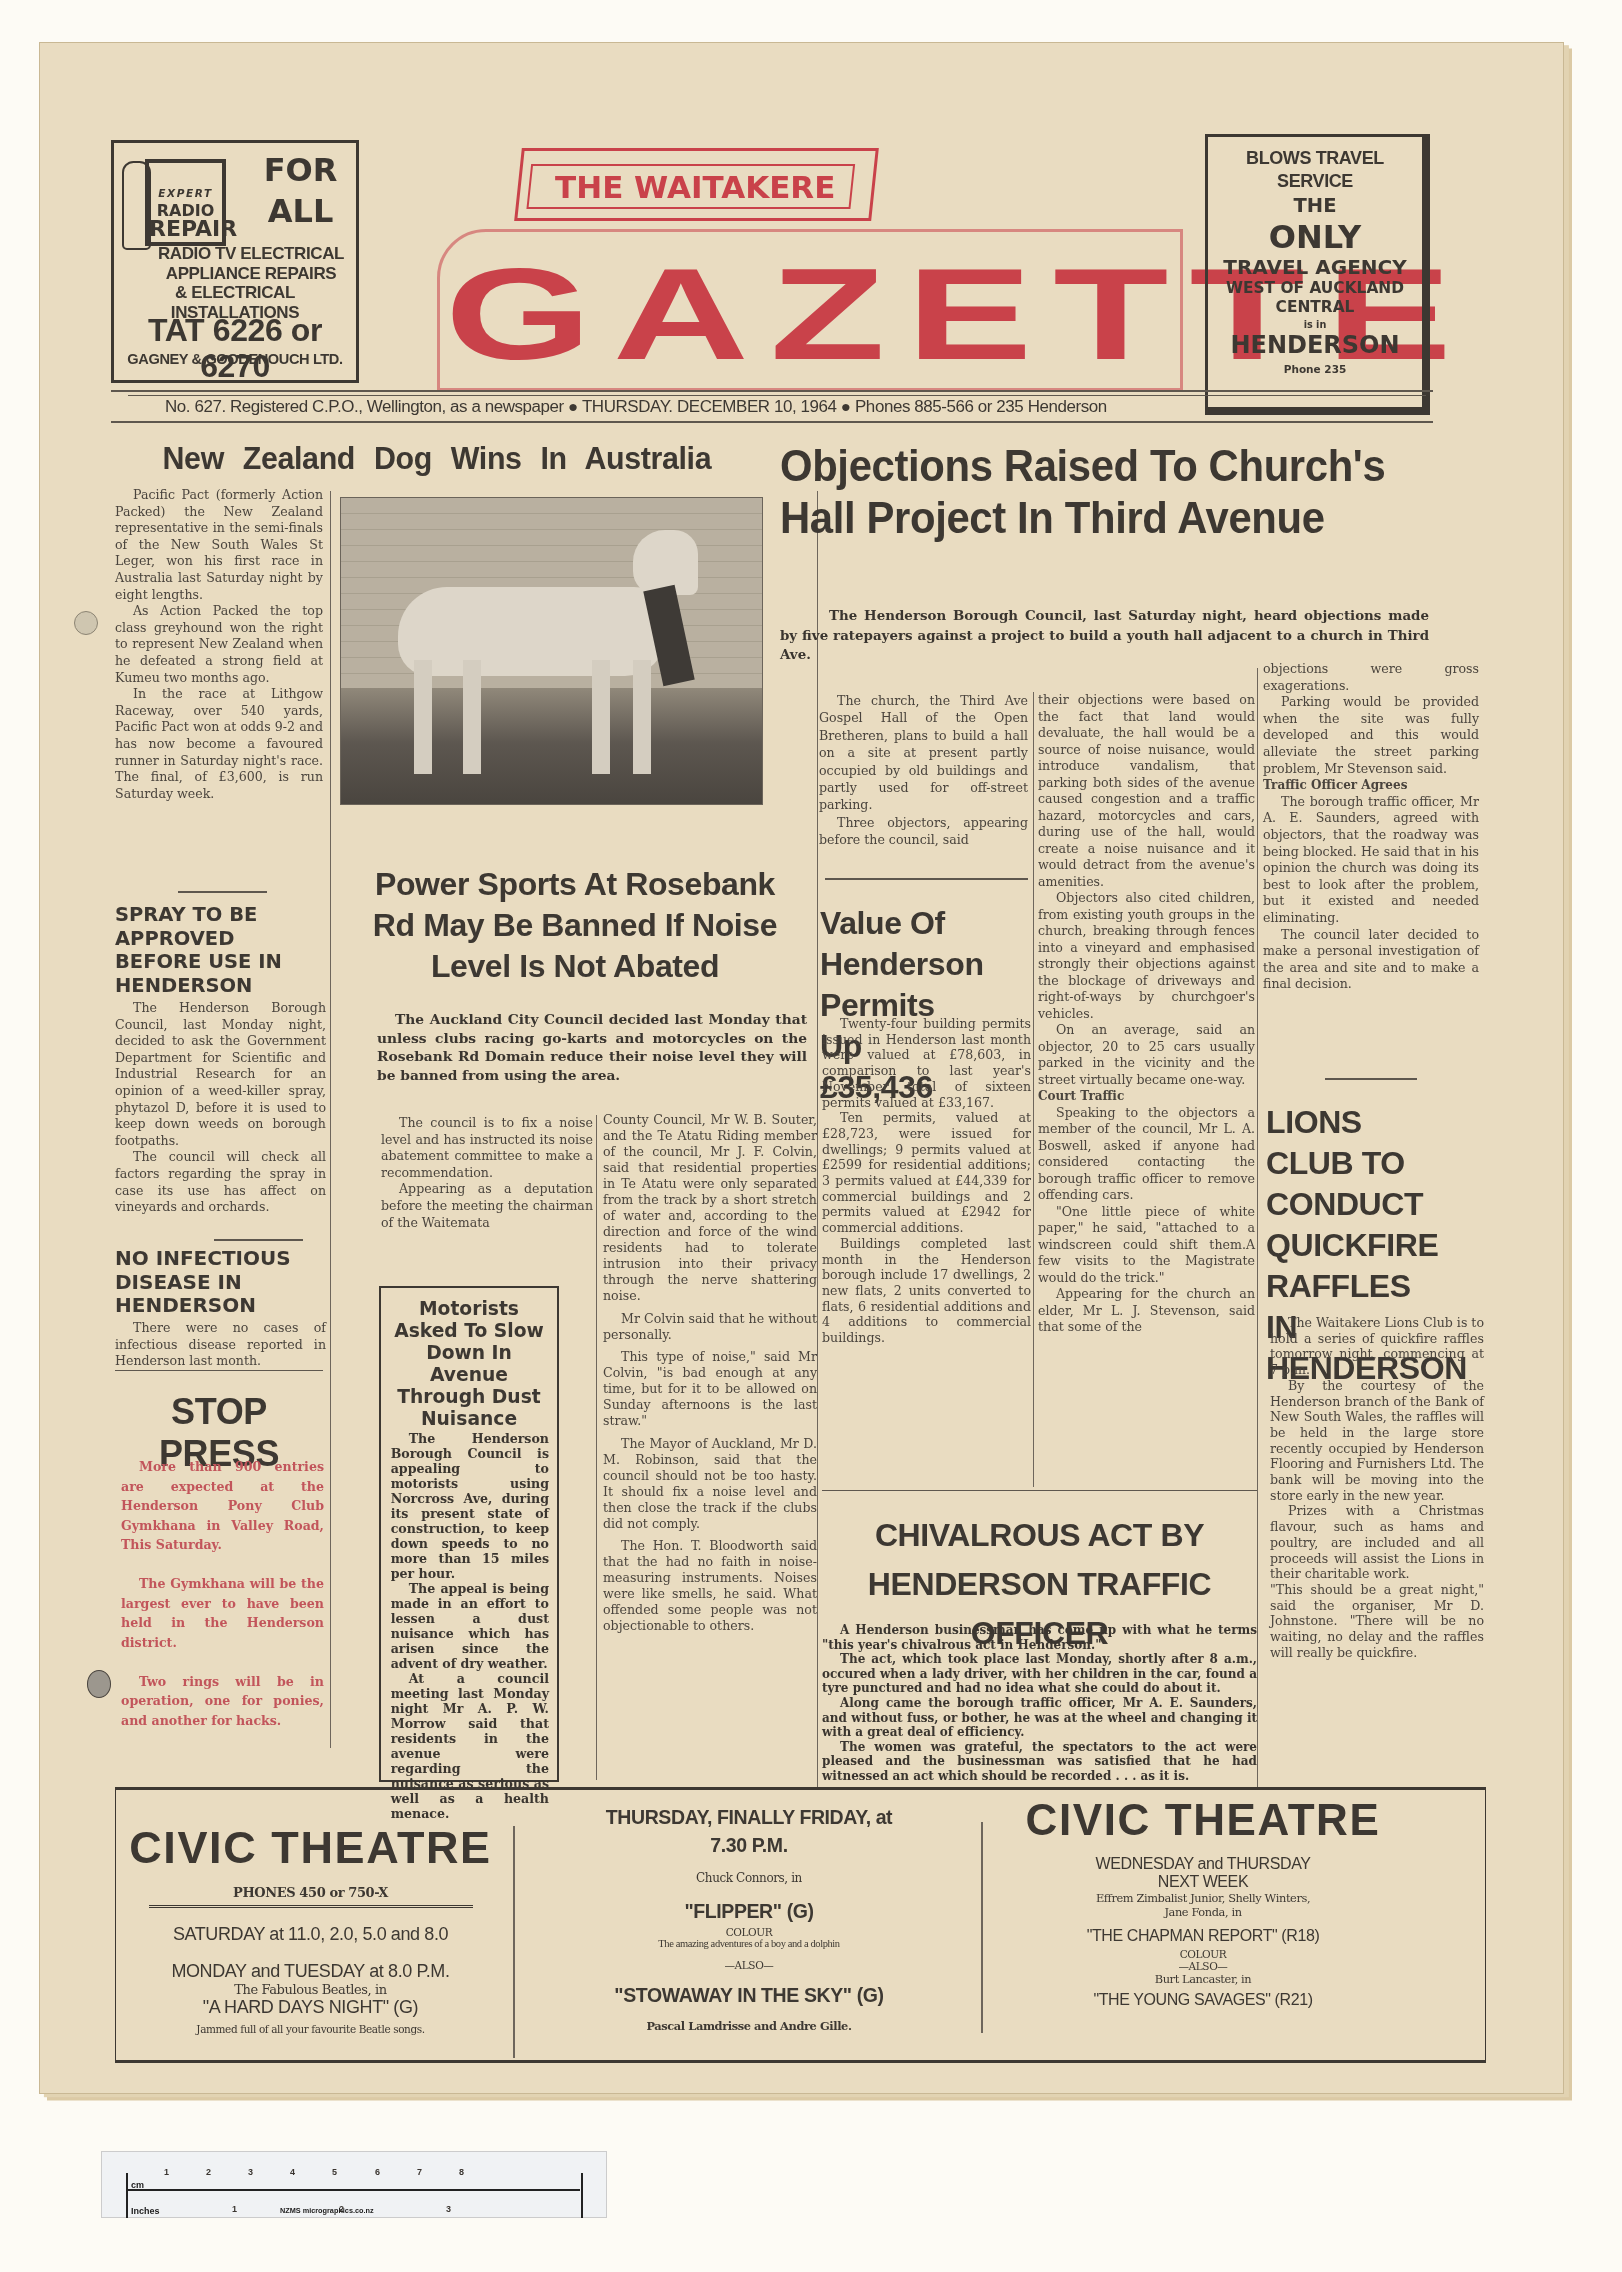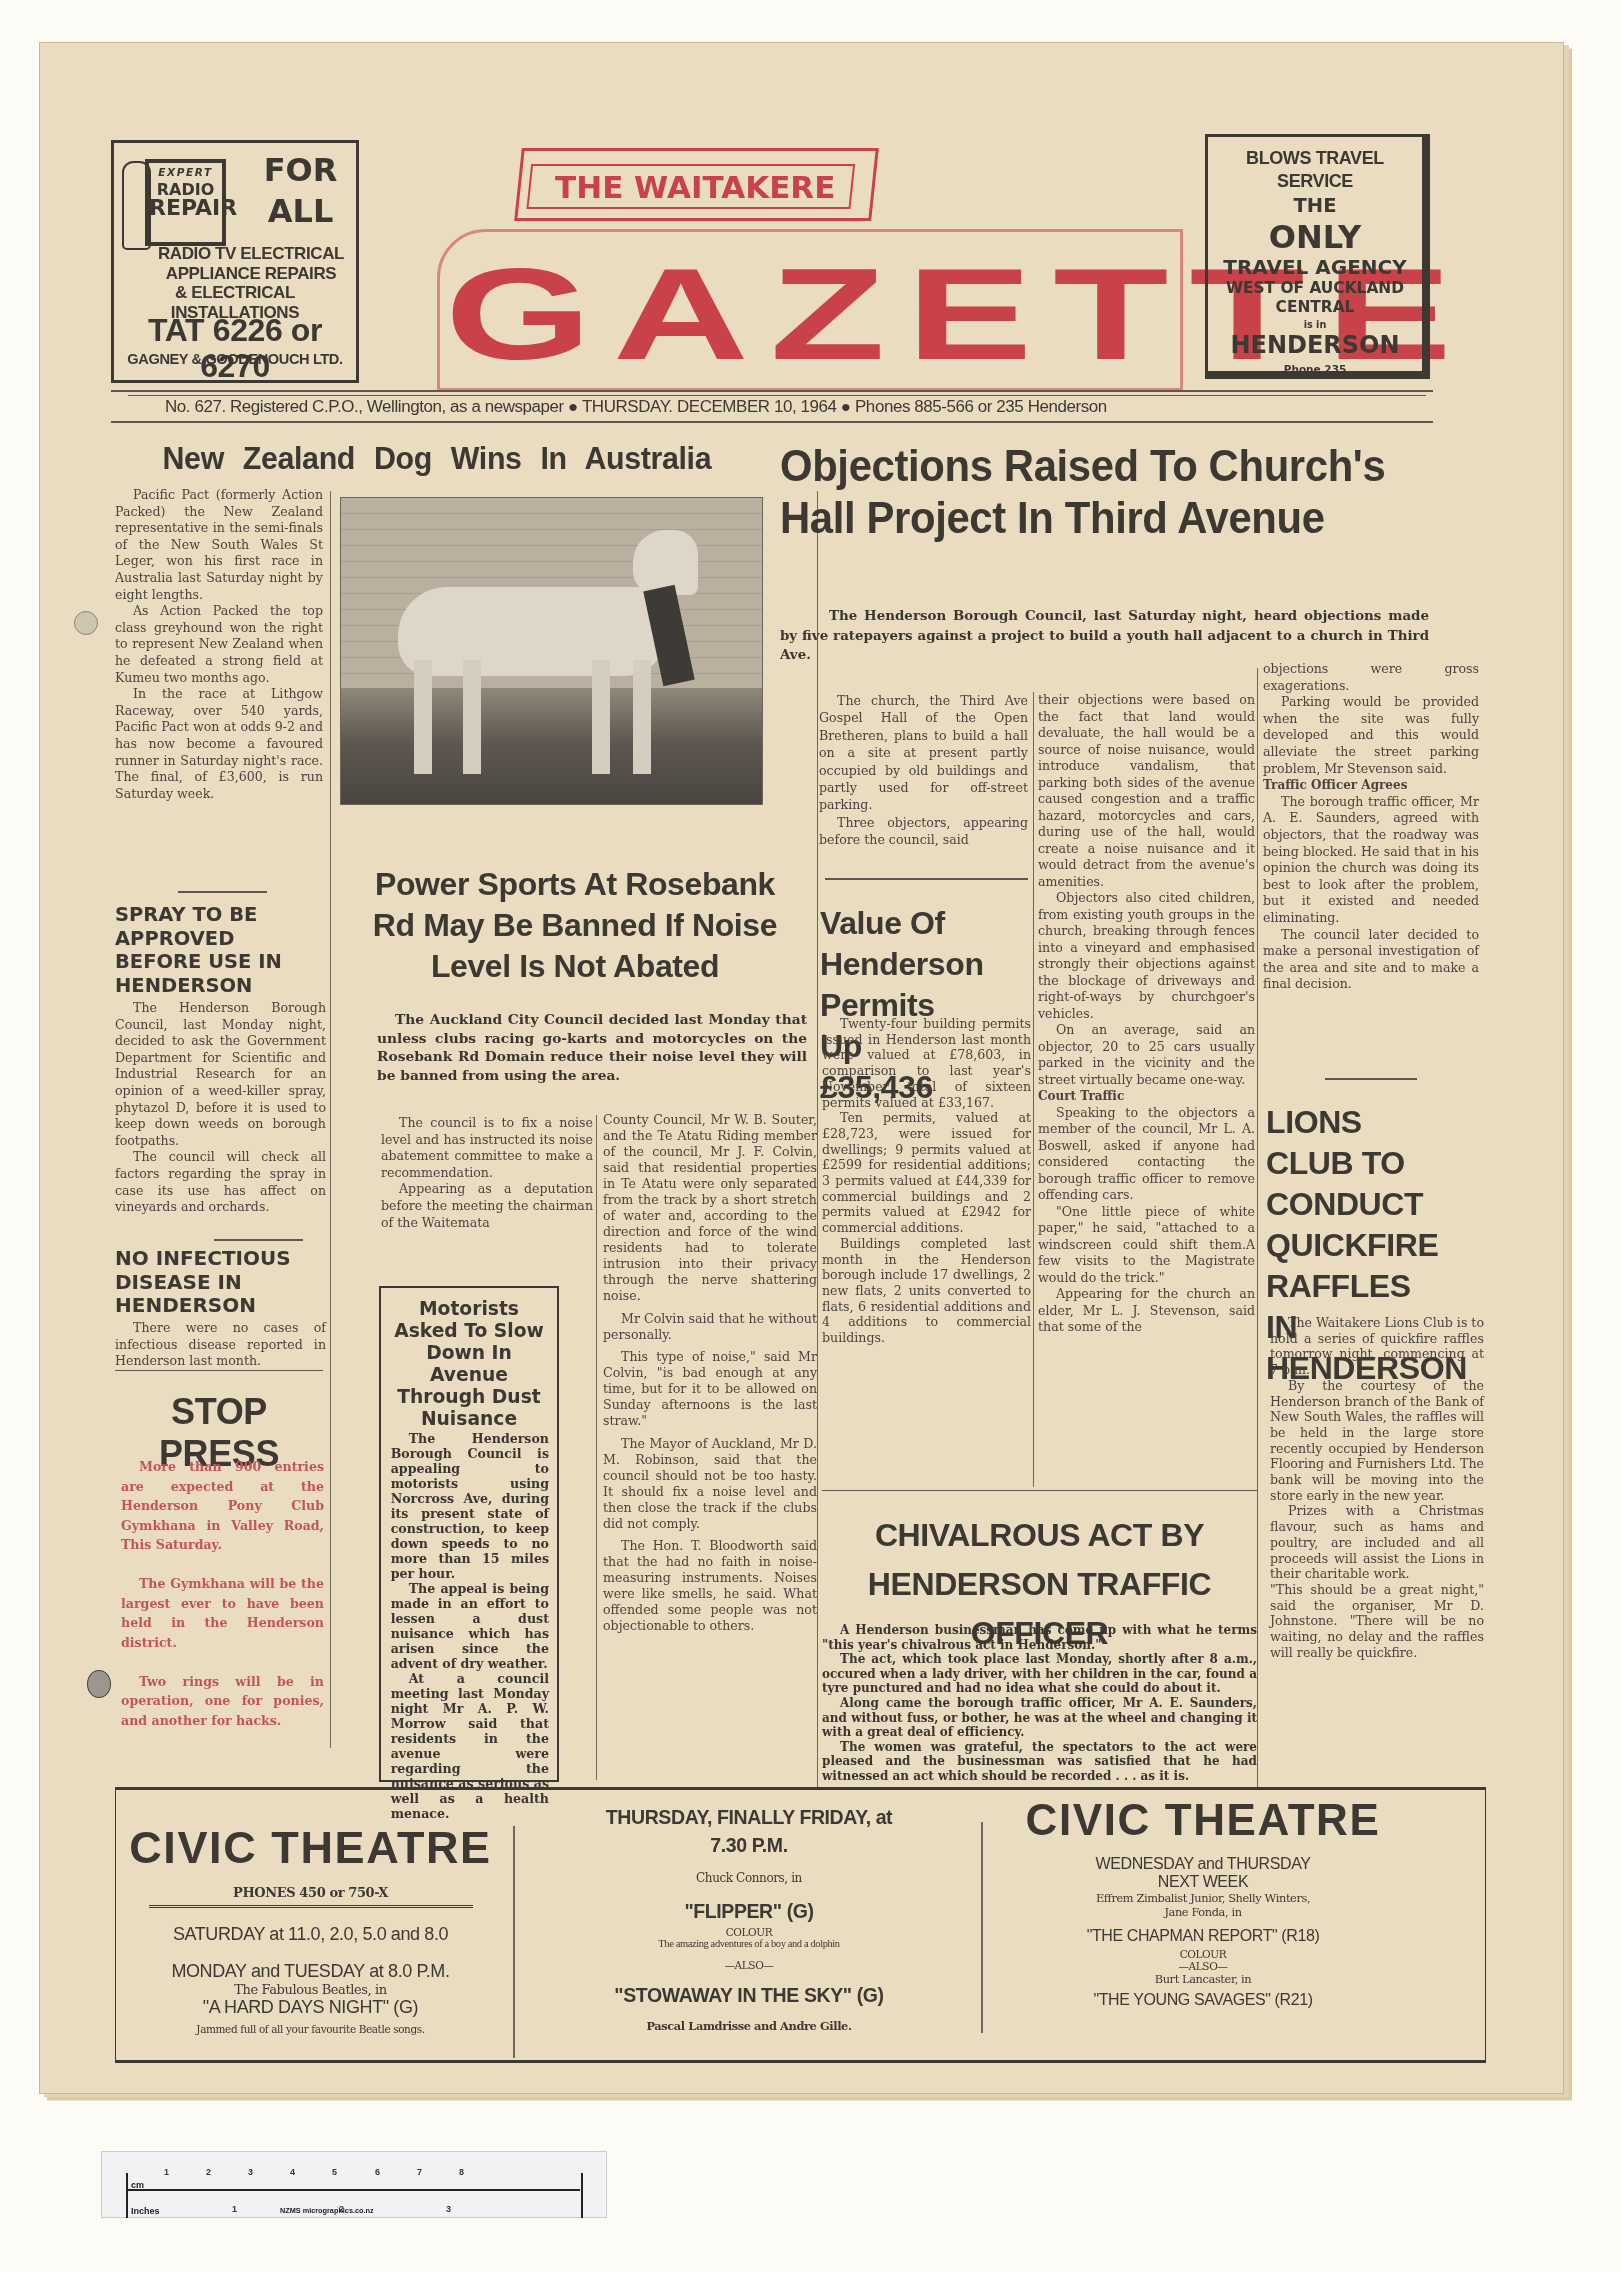--- a/index.html
+++ b/index.html
@@ -20,21 +20,21 @@
 .ad-line{display:block;text-align:center}
 .sub{font-weight:bold;font-size:12px}
 </style>
 </head>
 <body>
 
 <div class="page">
 
   <div class="box" style="left:71px;top:97px;width:248px;height:243px;border-width:3.2px 3.2px 3.2px 3.2px">
     <div class="abs" style="left:8px;top:18px;width:29px;height:89px;border:2.4px solid #3d3832;border-radius:11.4px 11.4px 4.9px 4.9px"></div>
-    <div class="abs center gfont" style="left:31px;top:16px;width:81px;height:87px;border:4.9px solid #3d3832;padding-top:0;line-height:18px;color:#3d3832">
+    <div class="abs center gfont" style="left:31px;top:16px;width:81px;height:87px;border:4.9px solid #3d3832;padding-top:21px;line-height:18px;color:#3d3832">
       <span class="ad-line" style="font-size:10.5px;font-style:italic;letter-spacing:1.6px">EXPERT</span>
       <span class="ad-line" style="font-size:16px">RADIO</span>
       <span class="ad-line" style="font-size:22px">REPAIR</span>
     </div>
     <div class="abs center gfont" style="left:146px;top:6.5px;width:81px;font-size:32px;line-height:41px;color:#3d3832">
       <span class="ad-line">FOR</span>
       <span class="ad-line">ALL</span>
     </div>
     <div class="abs center cond" style="left:0;top:101px;width:242px;font-size:17px;line-height:19.5px;color:#3d3832">
       <span class="ad-line" style="padding-left:32px">RADIO TV ELECTRICAL</span>
@@ -47,21 +47,21 @@
 
   <div class="abs" style="left:381px;top:97px;width:779px;height:268px">
     <div class="abs" style="left:97px;top:8px;width:357px;height:73px;border:3.2px solid #c9424a;background:#e9dcc1;transform:skewX(-6deg)">
       <div class="abs" style="left:8px;top:13px;width:324px;height:45px;border:2.4px solid #c9424a"></div>
       <div class="abs center gfont" style="left:0;top:18px;width:349px;font-size:31px;color:#c9424a;transform:skewX(6deg)">THE WAITAKERE</div>
     </div>
     <div class="abs" style="left:16px;top:89px;width:746px;height:162px;border:3.2px solid #c9424a;border-radius:49px 0 0 0;opacity:.55"></div>
     <div class="abs cond" style="left:24px;top:105px;font-size:130px;line-height:138px;color:#c9424a;letter-spacing:14.6px;transform:scaleX(1.45)">GAZETTE</div>
   </div>
 
-  <div class="box center gfont" style="left:1165px;top:91px;width:225px;height:245px;border-width:3.2px 8px 8px 3.2px;padding-top:9.7px;color:#3d3832">
+  <div class="box center gfont" style="left:1165px;top:91px;width:225px;height:281px;border-width:3.2px 8px 8px 3.2px;padding-top:9.7px;color:#3d3832">
     <span class="ad-line cond" style="font-size:18px;line-height:23px">BLOWS TRAVEL SERVICE</span>
     <span class="ad-line" style="font-size:19.5px;line-height:26px">THE</span>
     <span class="ad-line" style="font-size:32px;line-height:36px">ONLY</span>
     <span class="ad-line" style="font-size:20px;line-height:24px">TRAVEL AGENCY</span>
     <span class="ad-line" style="font-size:15.4px;line-height:19.5px">WEST OF AUCKLAND</span>
     <span class="ad-line" style="font-size:15.4px;line-height:19.5px">CENTRAL</span>
     <span class="ad-line" style="font-size:9.7px;line-height:14.6px">is in</span>
     <span class="ad-line" style="font-size:24px;line-height:27.6px">HENDERSON</span>
     <span class="ad-line" style="font-size:10.5px;line-height:18px">Phone 235</span>
   </div>

